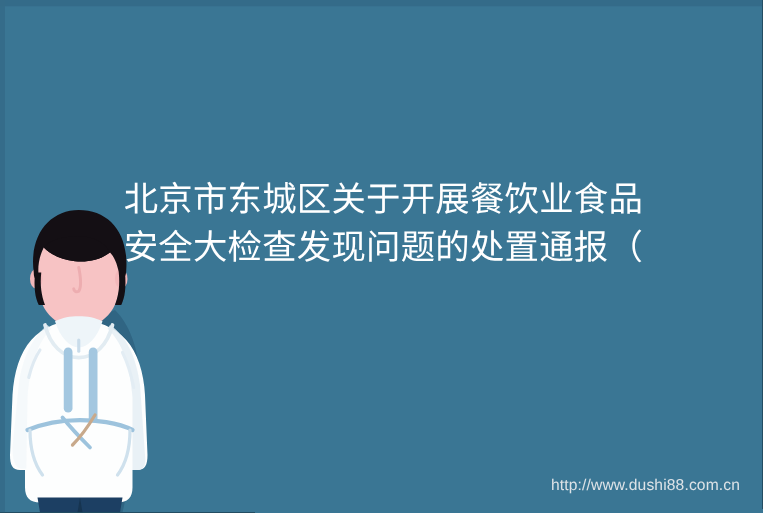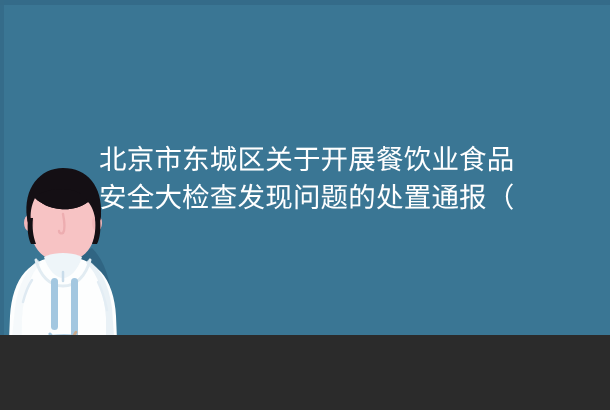--- a/index.html
+++ b/index.html
@@ -4,21 +4,21 @@
 <title>article-cover</title>
 <style>
   html, body {
     margin: 0;
     padding: 0;
     background: #2b2b2b;
   }
   #stage {
     position: relative;
     width: 610px;
-    height: 335px;
+    height: 410px;
     overflow: hidden;
     background: #0369a1;
     font-family: "Liberation Sans", "DejaVu Sans", sans-serif;
     -webkit-font-smoothing: antialiased;
   }
 
   
   .bg-plate {
     position: absolute;
     inset: 0;
@@ -174,14 +174,15 @@
         <path d="M56 230 L58 242 L54 242 Z" fill="#163450"></path>
       </g>
     </svg>
   </div>
 
   <div class="headline">
     <span class="line">北京市东城区关于开展餐饮业食品</span>
     <span class="line">安全大检查发现问题的处置通报（</span>
   </div>
 
+  <div class="watermark">http://www.dushi88.com.cn</div>
 
 </div>
 
 </body></html>

